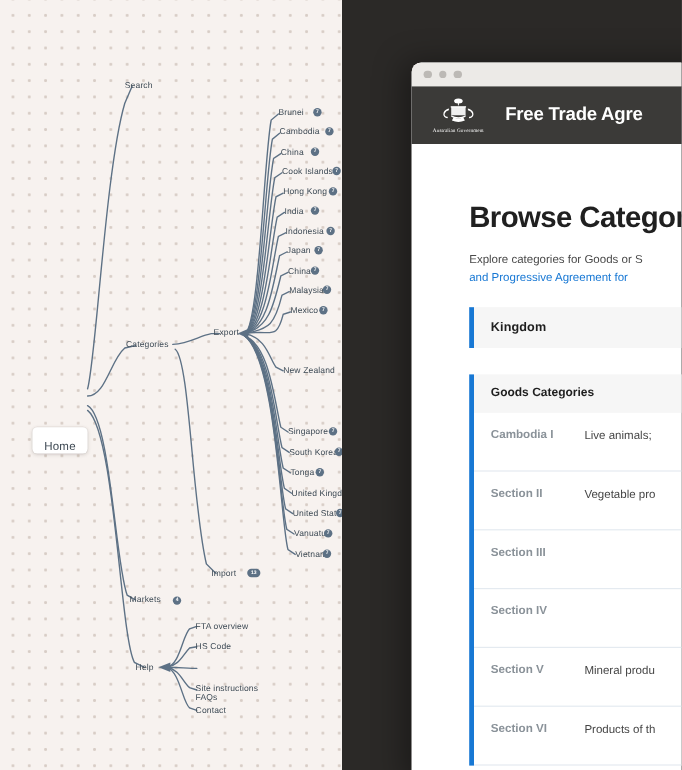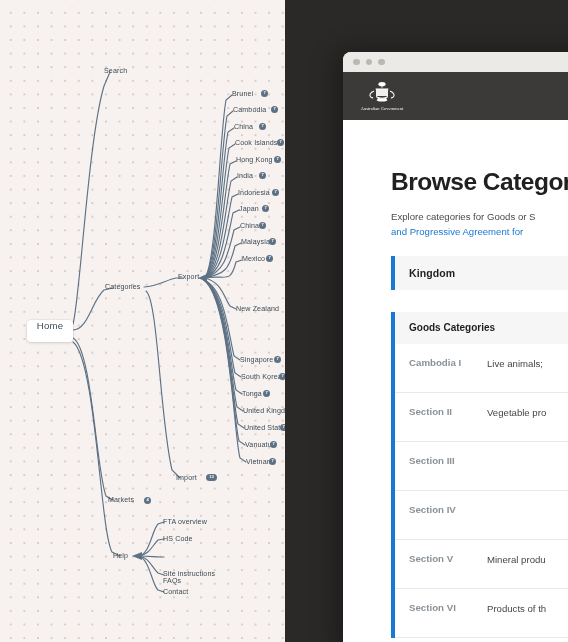--- a/index.html
+++ b/index.html
@@ -31,22 +31,23 @@
     letter-spacing: .12px;
     line-height: 1;
   }
   .home-node {
     position: absolute;
     background: #ffffff;
     border-radius: 4px;
     box-shadow: 0 1px 3px rgba(70,60,55,.18), 0 0 0 .5px rgba(120,110,105,.10);
     font-size: 9.6px;
     color: #3f4a54;
-    display: flex; align-items: flex-start; justify-content: center;
+    display: flex; align-items: flex-end; justify-content: center;
     letter-spacing: .2px;
+    margin-top: 36px;
   }
   .badge {
     position: absolute;
     background: #5d7185;
     color: #fff;
     border-radius: 50%;
     font-size: 4.2px;
     display: flex; align-items: center; justify-content: center;
     line-height: 1;
     letter-spacing: -.1px;
@@ -310,20 +311,21 @@
             <path d="M11 8 h12 v7 h-12 z" opacity=".92"></path>
             <path d="M10.6 7.6 h12.8 v.9 h-12.8 z"></path>
             <path d="M11 15 q6 3.4 12 0 v1.2 q-6 3.4 -12 0 z"></path>
             <path d="M9.2 9.5 q-3.4 .6 -4.6 3.4 q-.6 1.8 .6 3.4 q1.2 1.4 3 1.1 l-.2 -1.1 q-1.4 .2 -2.1 -.8 q-.7 -1 -.2 -2.2 q.9 -2 3.3 -2.5 z"></path>
             <path d="M24.8 9.5 q3.4 .6 4.6 3.4 q.6 1.8 -.6 3.4 q-1.2 1.4 -3 1.1 l.2 -1.1 q1.4 .2 2.1 -.8 q.7 -1 .2 -2.2 q-.9 -2 -3.3 -2.5 z"></path>
             <path d="M13 16.8 q4 2 8 0 l1.4 2.6 q-5.4 2.4 -10.8 0 z"></path>
           </g>
         </svg>
         <div id="crest-text">Australian Government</div>
       </div>
+      <div id="site-title">Free Trade Agre</div>
     </div>
 
     <div id="page-body">
       <h1 id="page-title">Browse Categories</h1>
 
       <p id="intro">
         <span>Explore categories for Goods or S</span><br>
         <span class="link">and Progressive Agreement for</span>
       </p>
 

